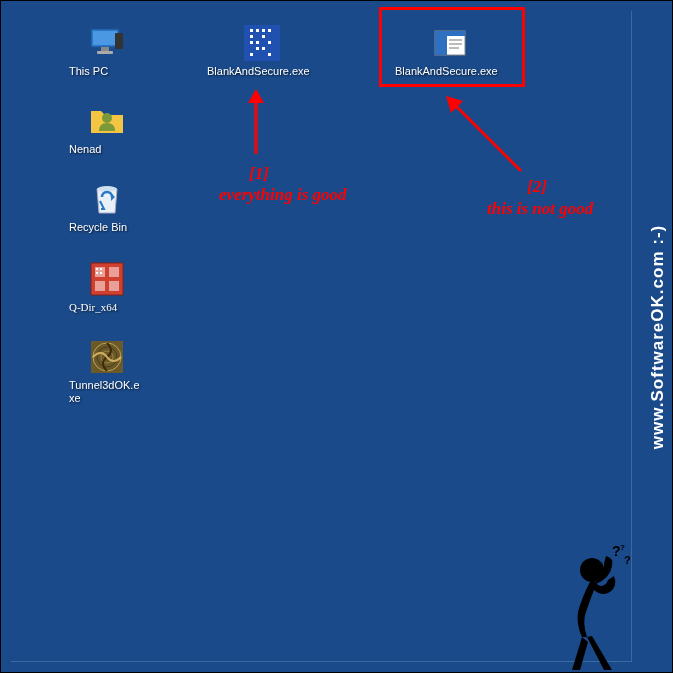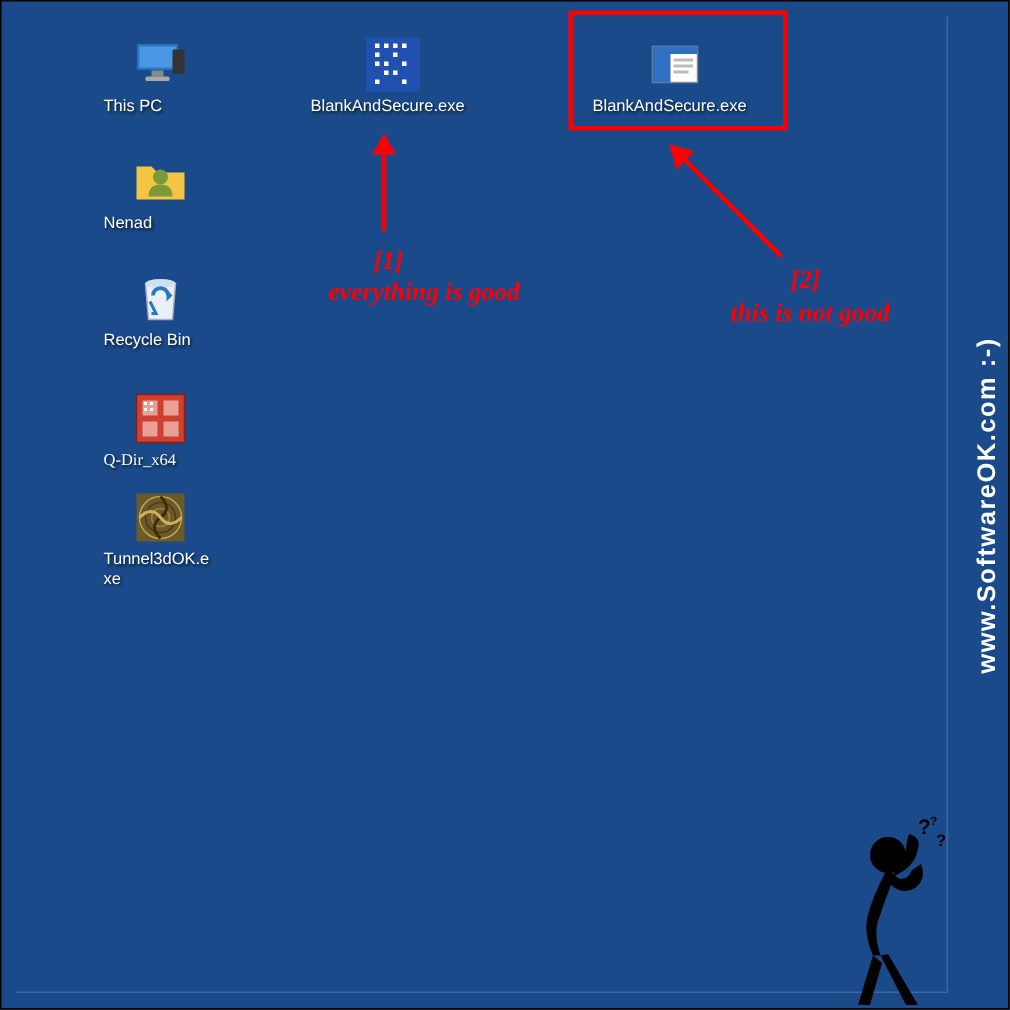--- a/index.html
+++ b/index.html
@@ -141,21 +141,21 @@
           <rect x="9" y="9" width="2" height="2"></rect>
             <rect x="13" y="9" width="2" height="2"></rect>
           <rect x="9" y="13" width="2" height="2"></rect>
             <rect x="13" y="13" width="2" height="2"></rect>
         </g>
       </svg>
     </div>
     <div class="icon-label">Q-Dir_x64</div>
   </div>
 
-  <div class="icon-item" style="left:68px; top:324px;">
+  <div class="icon-item" style="left:68px; top:336px;">
     <div class="icon-img">
       <svg class="svg-icon" viewBox="0 0 40 40">
         <rect x="4" y="4" width="32" height="32" fill="#6a5a2a"></rect>
         <circle cx="20" cy="20" r="14" fill="none" stroke="#c0a050" stroke-width="1"></circle>
         <circle cx="20" cy="20" r="10" fill="none" stroke="#503a1a" stroke-width="1"></circle>
         <circle cx="20" cy="20" r="6" fill="none" stroke="#a08040" stroke-width="1"></circle>
         <path d="M20 6 Q28 14 20 20 Q12 26 20 34" stroke="#402a0a" stroke-width="2" fill="none"></path>
         <path d="M6 20 Q14 12 20 20 Q26 28 34 20" stroke="#d0b060" stroke-width="2" fill="none"></path>
       </svg>
     </div>

